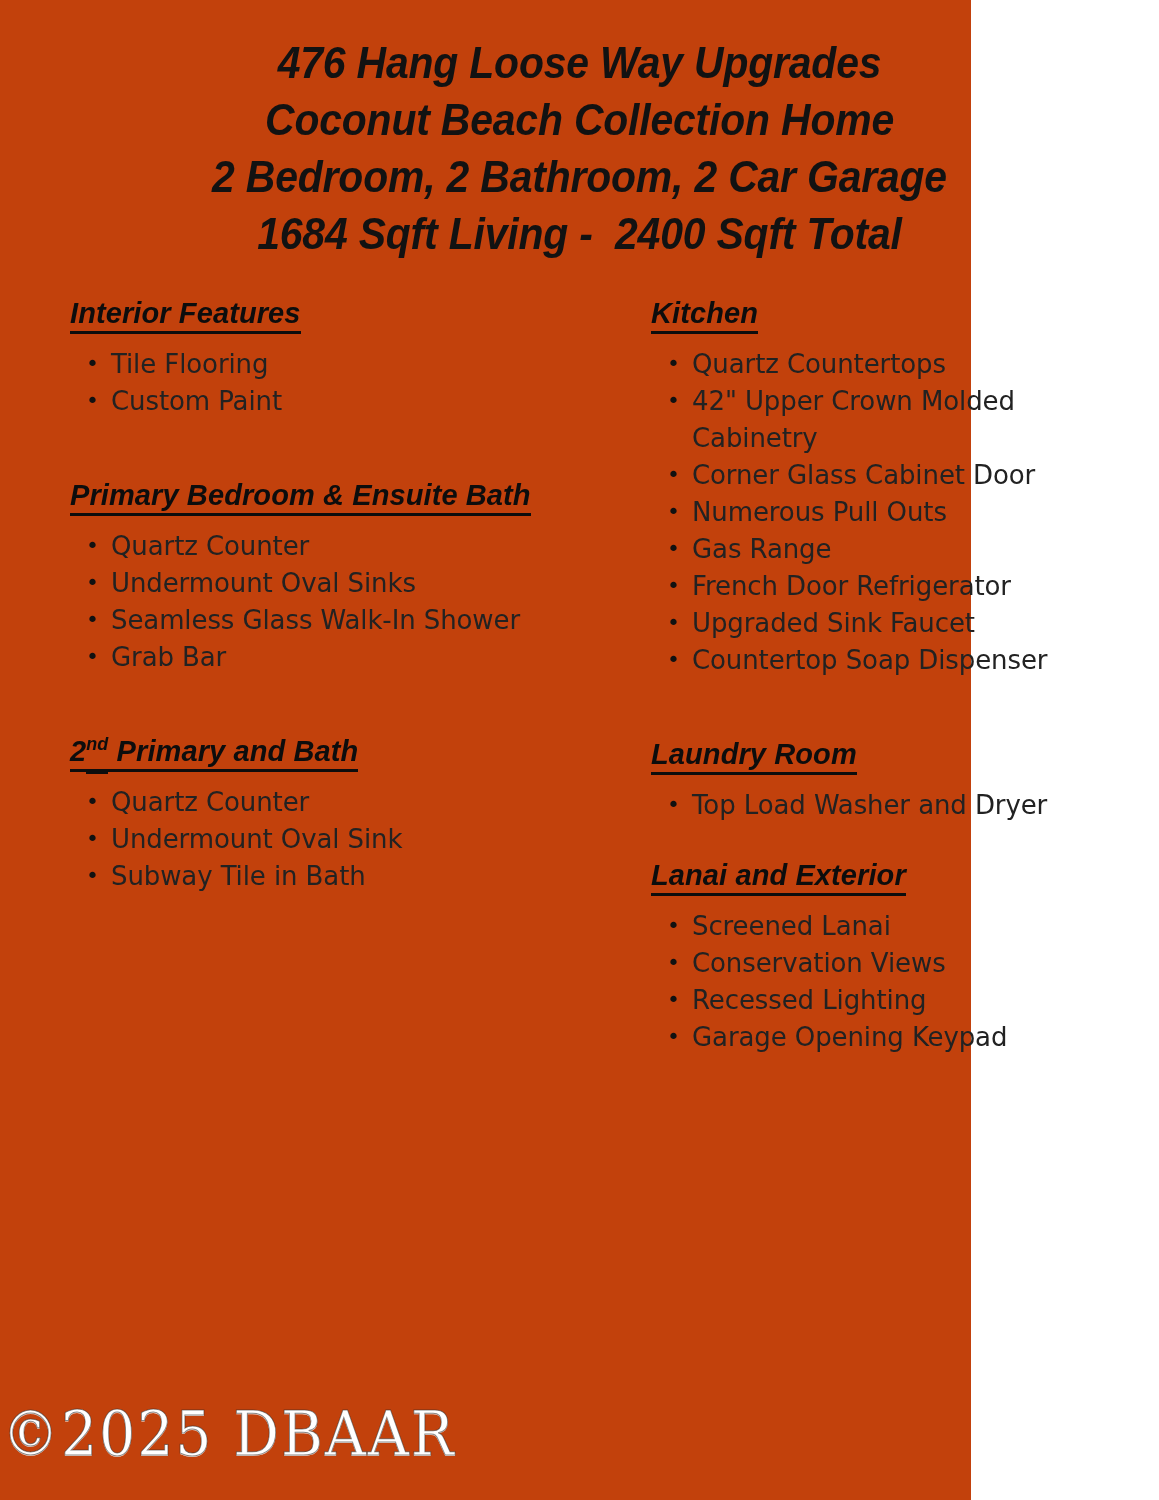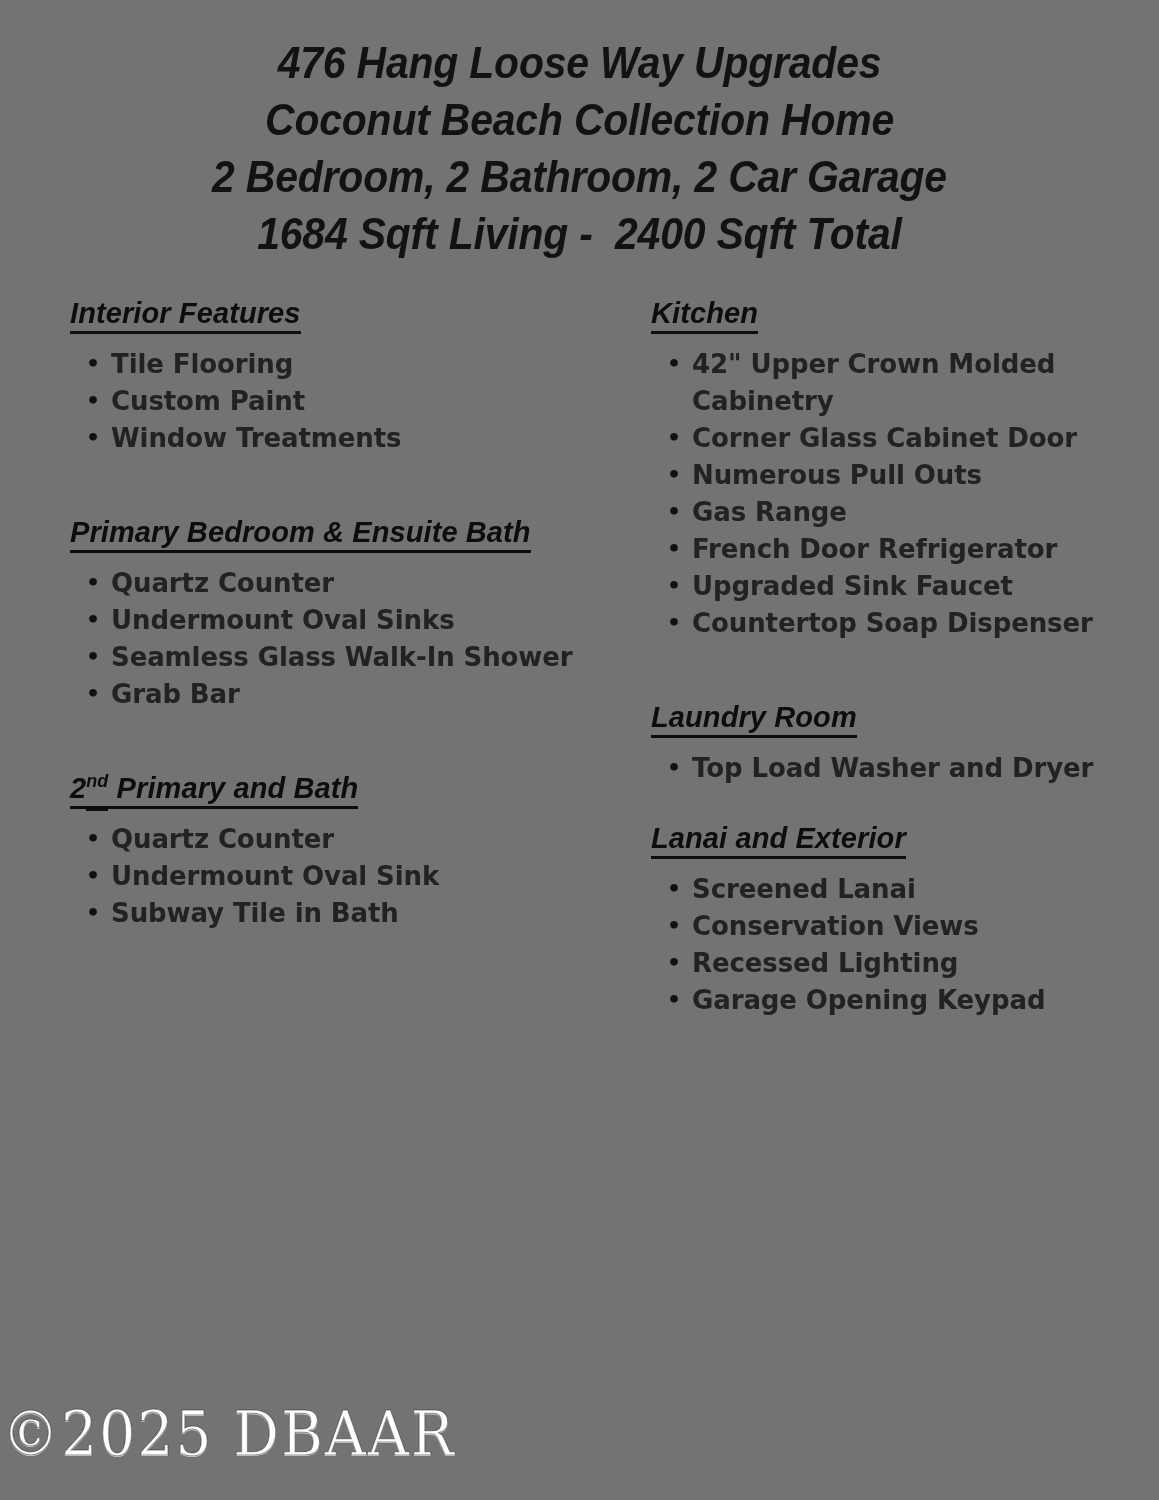--- a/index.html
+++ b/index.html
@@ -13,23 +13,23 @@
     height: 1500px;
     position: relative;
     overflow: hidden;
     font-family: "DejaVu Sans", "Liberation Sans", sans-serif;
     color: #1a1a1a;
     -webkit-font-smoothing: antialiased;
   }
 
   .page {
     position: relative;
-    width: 1159px;
+    width: 971px;
     height: 1500px;
-    background: #737373;
+    background: #c2410c;
   }
 
   
   .title-block {
     position: absolute;
     top: 34px;
     left: 0;
     width: 1159px;
     text-align: center;
   }
@@ -87,21 +87,21 @@
   }
 
   .bullets {
     list-style: none;
     margin: 0;
     padding: 0;
   }
   .bullets li {
     position: relative;
     font-family: "DejaVu Sans", "Liberation Sans", sans-serif;
-    font-weight: 700;
+    font-weight: 400;
     font-size: 26px;
     line-height: 37px;
     color: #222222;
     padding-left: 49px;
     letter-spacing: -0.1px;
   }
   .bullets li::before {
     content: "\2022";
     position: absolute;
     left: 24px;
@@ -150,21 +150,20 @@
   <div class="columns">
 
     <div class="col col-left">
 
       <div class="section">
         <div class="section-heading">Interior Features</div>
         <div class="sp-after-heading"></div>
         <ul class="bullets">
           <li>Tile Flooring</li>
           <li>Custom Paint</li>
-          <li>Window Treatments</li>
         </ul>
       </div>
 
       <div class="sp-between-sections-lg"></div>
 
       <div class="section">
         <div class="section-heading">Primary Bedroom &amp; Ensuite Bath</div>
         <div class="sp-after-heading"></div>
         <ul class="bullets">
           <li>Quartz Counter</li>
@@ -187,20 +186,21 @@
       </div>
 
     </div>
 
     <div class="col col-right">
 
       <div class="section">
         <div class="section-heading">Kitchen</div>
         <div class="sp-after-heading"></div>
         <ul class="bullets">
+          <li>Quartz Countertops</li>
           <li>42" Upper Crown Molded Cabinetry</li>
           <li>Corner Glass Cabinet Door</li>
           <li>Numerous Pull Outs</li>
           <li>Gas Range</li>
           <li>French Door Refrigerator</li>
           <li>Upgraded Sink Faucet</li>
           <li>Countertop Soap Dispenser</li>
         </ul>
       </div>
 

